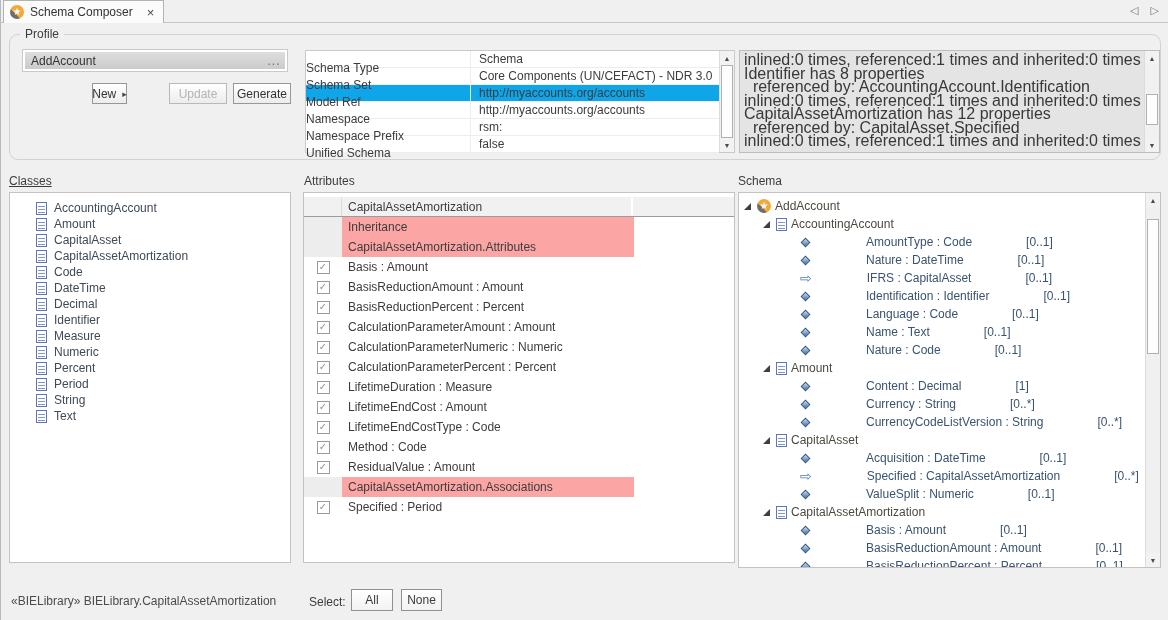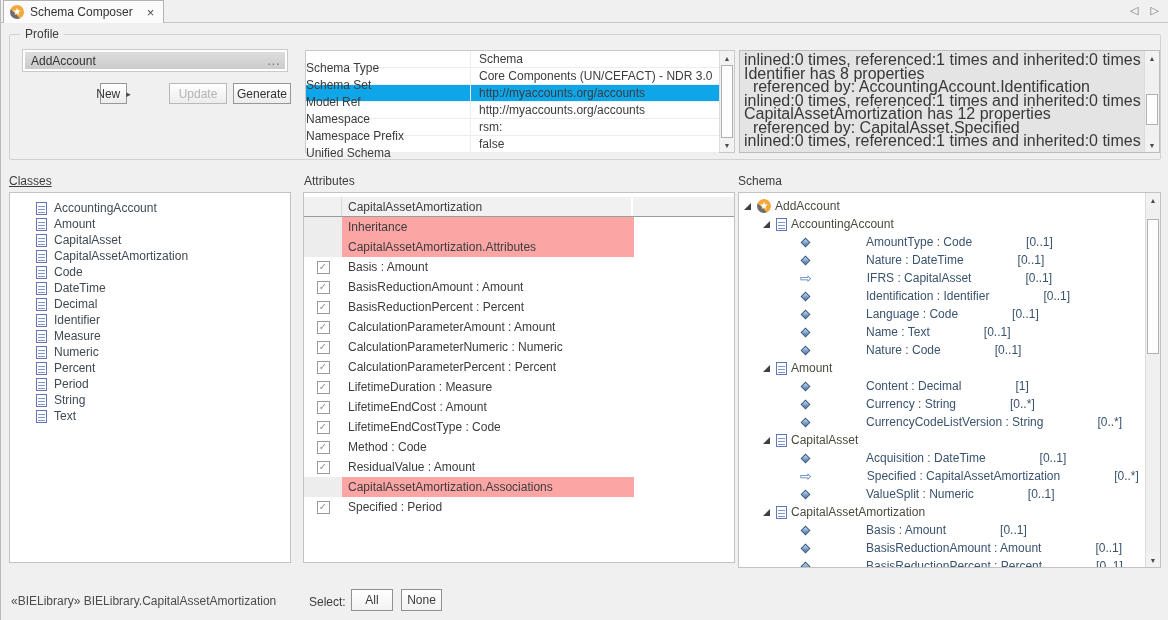--- a/index.html
+++ b/index.html
@@ -32,33 +32,33 @@
     background-image:repeating-linear-gradient(to bottom,#7e97cf 0 1px,#ffffff 1px 3px);
     background-clip:content-box; padding:2px 1px 1px 1px; flex:none; }
   .icon-diamond { width:7px; height:7px; background:linear-gradient(135deg,#cfe0f0,#3d6da5);
     border:1px solid #2c517d; transform:rotate(45deg); margin:0 5px 0 2px; flex:none; }
   .icon-assoc { color:#4f7ab5; font-size:14px; line-height:12px; margin-right:3px; flex:none; }
   .expander { width:0; height:0; border-left:7px solid transparent; border-bottom:7px solid #3f3f3f;
     margin-right:6px; flex:none; }
 
   
   .group { position:absolute; left:8px; top:34px; width:1152px; height:126px;
-    border:1px solid #d2d2d2; border-radius:2px; }
+    border:1px solid #d2d2d2; border-radius:9px; }
   .legend { position:absolute; top:-8px; left:10px; background:#f0f0f0; padding:0 5px; color:#3c3c3c; }
 
   .name-field { position:absolute; left:12px; top:14px; width:266px; height:23px;
     border:1px solid #c9c9c9; background:#fff; padding:2px; display:flex; }
   .name-inner { flex:1; background:linear-gradient(#dddddd,#cbcbcb); display:flex; align-items:center; }
   .name-text { flex:1; padding-left:6px; color:#333; }
   .name-browse { width:22px; text-align:center; color:#6a6a6a; letter-spacing:1px; }
 
   .btn { position:absolute; top:48px; height:21px; background:linear-gradient(#ffffff,#ececec);
     border:1px solid #979797; display:flex; align-items:center; justify-content:center; gap:6px; color:#333; }
   .btn.disabled { color:#b3b3b3; border-color:#b9b9b9; }
-  .btn-new { left:90px; width:27px; }
+  .btn-new { left:82px; width:35px; }
   .btn-new .menu-arrow { font-size:9px; color:#444; }
   .btn-update { left:159px; width:58px; }
   .btn-generate { left:223px; width:58px; }
 
   
   .propgrid { position:absolute; left:295px; top:15px; width:430px; height:103px;
     background:#fff; border:1px solid #c9c9c9; }
   .prop-rows { position:absolute; left:0; top:0; right:15px; bottom:0; }
   .prow { height:17px; display:flex; align-items:center; border-bottom:1px solid #ededed; background:#fff; }
   .prow.shaded { background:#0ea5e9; }

